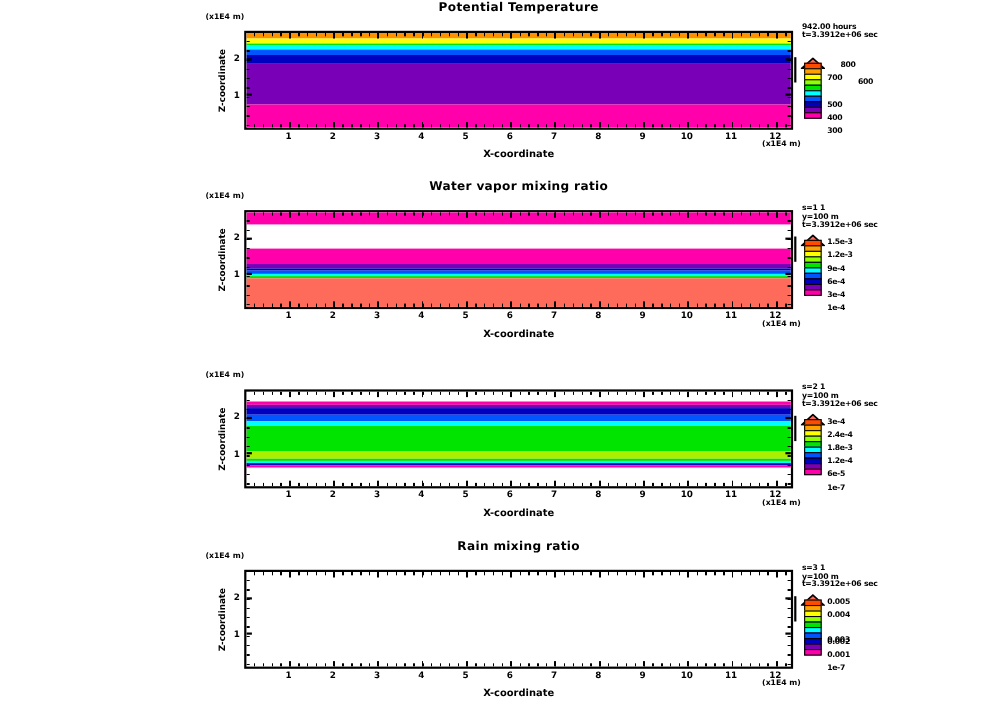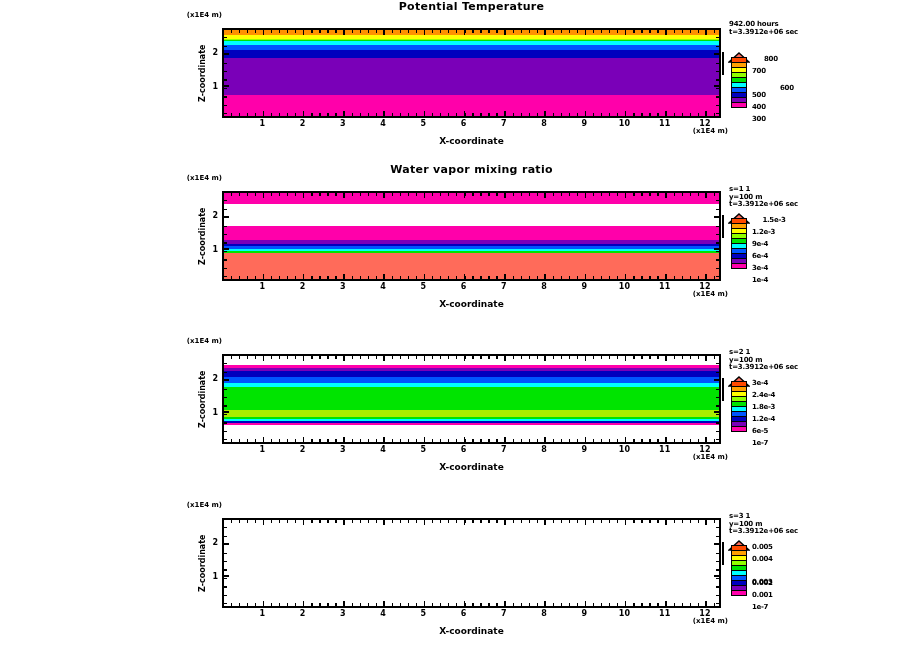--- a/index.html
+++ b/index.html
@@ -98,21 +98,21 @@
         <div class="swatch" style="background: rgb(144, 255, 0);"></div>
         <div class="swatch" style="background: rgb(0, 228, 0);"></div>
         <div class="swatch" style="background: rgb(0, 255, 255);"></div>
         <div class="swatch" style="background: rgb(0, 85, 255);"></div>
         <div class="swatch" style="background: rgb(0, 0, 190);"></div>
         <div class="swatch" style="background: rgb(122, 0, 184);"></div>
         <div class="swatch" style="background: rgb(255, 0, 170);"></div>
       </div>
       <div class="cblab" style="top: 55px; margin-left: 12px;">800</div>
       <div class="cblab" style="top: 67px;">700</div>
-      <div class="cblab" style="top: 84px; padding-left: 28px;">600</div>
+      <div class="cblab" style="top: 70px; padding-left: 28px;">600</div>
       <div class="cblab" style="top: 91px;">500</div>
       <div class="cblab" style="top: 103px;">400</div>
       <div class="cblab" style="top: 115px;">300</div>
       <div class="stray"></div>
     </section>
   <section class="panel" style="top: 163px;">
       <div class="ptitle">Water vapor mixing ratio</div>
       <div class="unit-top">(x1E4 m)</div>
       <div class="plot">
         <div class="band" style="top: 0%; height: 12.5%; background: rgb(255, 0, 170);"></div>
@@ -165,21 +165,21 @@
         <div class="swatch" style="background: rgb(255, 160, 0);"></div>
         <div class="swatch" style="background: rgb(255, 255, 0);"></div>
         <div class="swatch" style="background: rgb(144, 255, 0);"></div>
         <div class="swatch" style="background: rgb(0, 228, 0);"></div>
         <div class="swatch" style="background: rgb(0, 255, 255);"></div>
         <div class="swatch" style="background: rgb(0, 85, 255);"></div>
         <div class="swatch" style="background: rgb(0, 0, 190);"></div>
         <div class="swatch" style="background: rgb(122, 0, 184);"></div>
         <div class="swatch" style="background: rgb(255, 0, 170);"></div>
       </div>
-      <div class="cblab" style="top: 53px; text-align: center;">1.5e-3</div>
+      <div class="cblab" style="top: 53px;">1.5e-3</div>
       <div class="cblab" style="top: 65px;">1.2e-3</div>
       <div class="cblab" style="top: 77px;">9e-4</div>
       <div class="cblab" style="top: 89px;">6e-4</div>
       <div class="cblab" style="top: 101px;">3e-4</div>
       <div class="cblab" style="top: 113px;">1e-4</div>
       <div class="stray"></div>
     </section>
   <section class="panel" style="top: 326px;">
       <div class="unit-top">(x1E4 m)</div>
       <div class="plot">
@@ -246,20 +246,21 @@
       </div>
       <div class="cblab" style="top: 53px;">3e-4</div>
       <div class="cblab" style="top: 65px;">2.4e-4</div>
       <div class="cblab" style="top: 77px;">1.8e-3</div>
       <div class="cblab" style="top: 89px;">1.2e-4</div>
       <div class="cblab" style="top: 101px;">6e-5</div>
       <div class="cblab" style="top: 113px;">1e-7</div>
       <div class="stray"></div>
     </section>
   <section class="panel" style="top: 490px;">
+      <div class="ptitle">Rain mixing ratio</div>
       <div class="unit-top">(x1E4 m)</div>
       <div class="plot">
         <div class="band dotted" style="top: 0%; height: 100%; background: transparent;"></div>
         <div class="tk xtk-min" style="top: 0px;"></div>
         <div class="tk xtk-maj" style="top: 0px;"></div>
         <div class="tk xtk-min" style="bottom: 0px;"></div>
         <div class="tk xtk-maj" style="bottom: 0px;"></div>
         <div class="tk ytk-min" style="left: 0px;"></div>
         <div class="tk ytk-min" style="right: 0px;"></div>
         <div class="tk ytk-maj" style="left: 0px; top: calc(28% - 1px);"></div>

